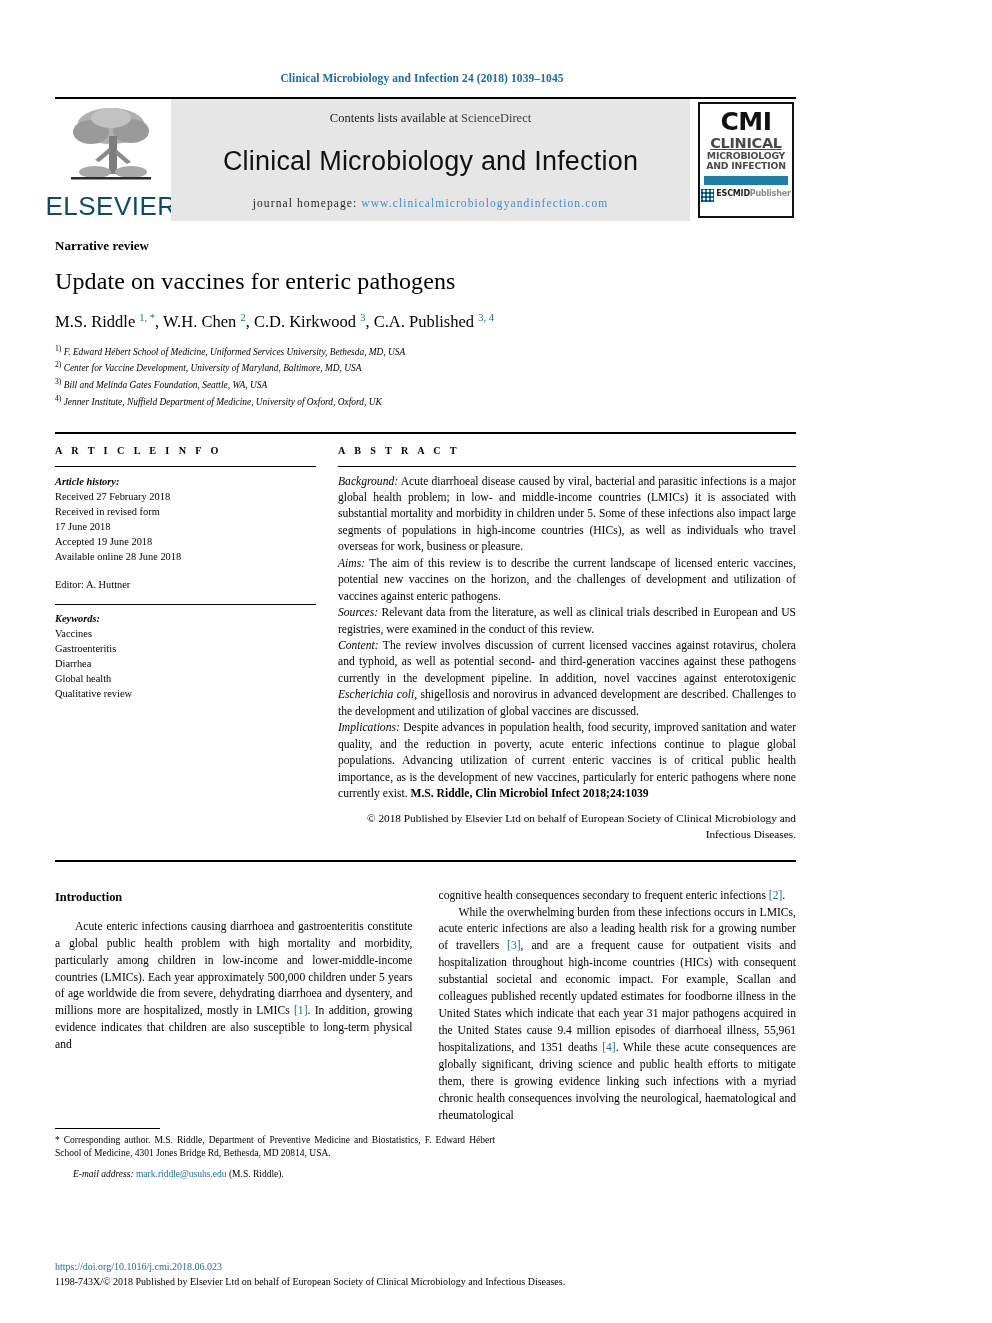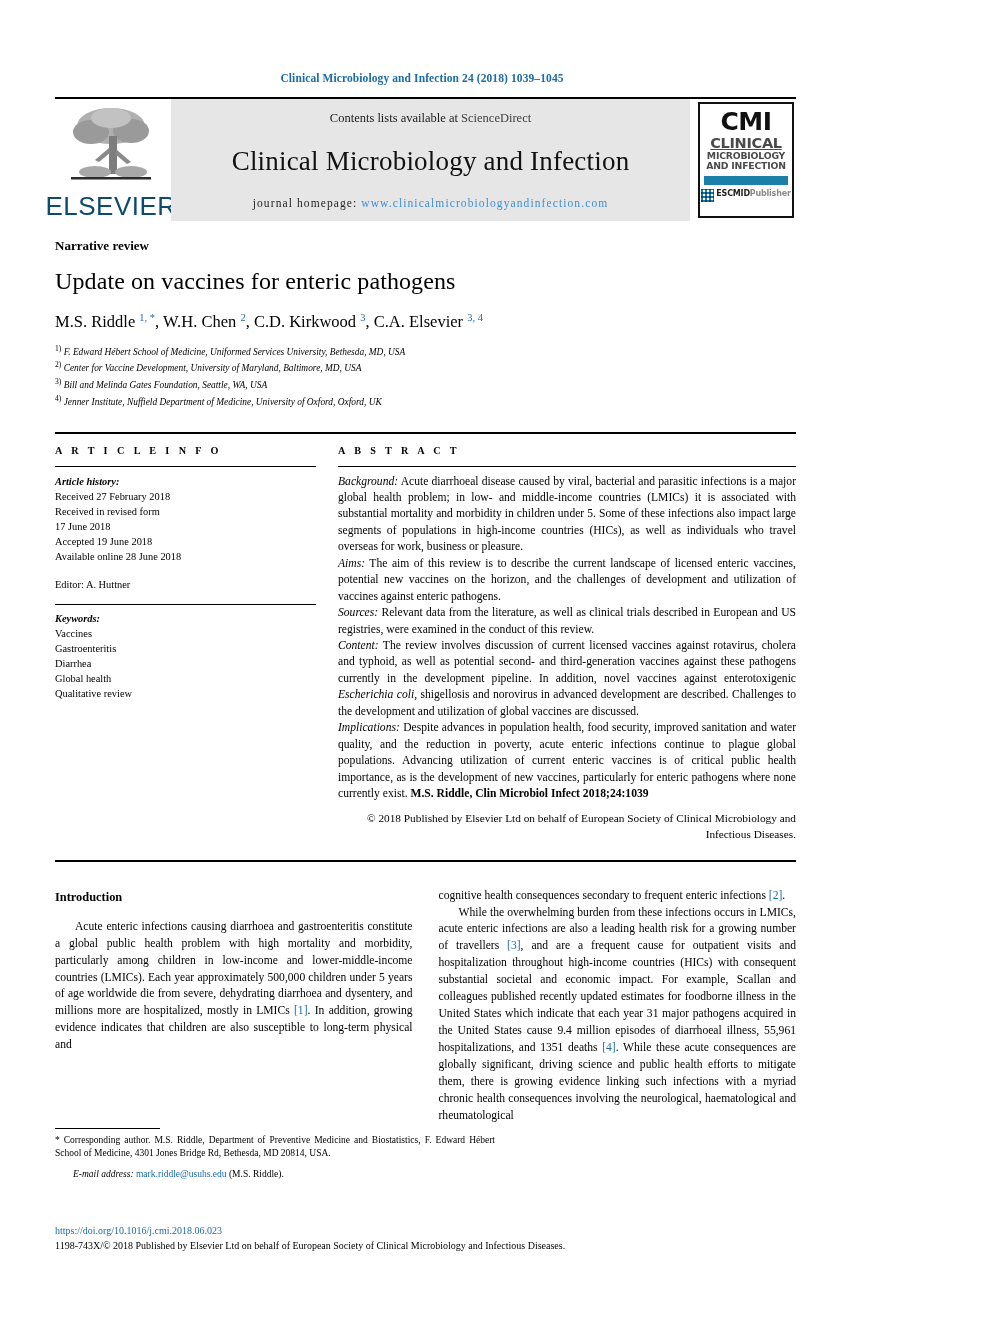--- a/index.html
+++ b/index.html
@@ -64,21 +64,21 @@
     align-items: center;
     padding: 12px 10px 12px 10px;
     margin-left: 4px;
   }
   .contents-line { font-size: 12.5px; color: #1a1a1a; }
   .contents-line .sd { color: #404040; }
   .journal-name {
     font-size: 27px;
     letter-spacing: .2px;
     color: #111;
-    font-family: Liberation Serif, serif;
+    font-family: Liberation Sans, sans-serif;
   }
   .homepage-line {
     font-size: 11.5px;
     letter-spacing: 1.1px;
     color: #222;
   }
   .homepage-line .url { color: #3f8fd2; }
   .cmi-cell {
     flex: 0 0 100px;
     width: 100px;
@@ -211,21 +211,21 @@
   .link { color: #1b6ba8; }
 
   .pagefoot {
     position: absolute;
     left: 55px;
     top: 1223px;
     width: 890px;
     font-size: 10px;
     line-height: 1.5;
   }
-  .pagefoot .doi { color: #1b6ba8; display: block; }
+  .pagefoot .doi { color: #1b6ba8; display: block; margin-top: 36px; }
 </style>
 </head>
 <body>
 
 <div class="page">
 
   <div class="runhead">Clinical Microbiology and Infection 24 (2018) 1039–1045</div>
 
   <div class="masthead">
 
@@ -274,21 +274,21 @@
     </div>
   </div>
 
   <div class="titleblock">
     <div class="kicker">Narrative review</div>
     <h1 class="paper-title">Update on vaccines for enteric pathogens</h1>
     <div class="authors">
       <span><span>M.S. Riddle</span> <sup>1, *</sup></span>,
       <span><span>W.H. Chen</span> <sup>2</sup></span>,
       <span><span>C.D. Kirkwood</span> <sup>3</sup></span>,
-      <span><span>C.A. Elsevier</span> <sup>3, 4</sup></span>
+      <span><span>C.A. Published</span> <sup>3, 4</sup></span>
     </div>
     <div class="affils">
       <div class="affil"><sup>1)</sup> <span>F. Edward Hébert School of Medicine, Uniformed Services University, Bethesda, MD, USA</span></div>
       <div class="affil"><sup>2)</sup> <span>Center for Vaccine Development, University of Maryland, Baltimore, MD, USA</span></div>
       <div class="affil"><sup>3)</sup> <span>Bill and Melinda Gates Foundation, Seattle, WA, USA</span></div>
       <div class="affil"><sup>4)</sup> <span>Jenner Institute, Nuffield Department of Medicine, University of Oxford, Oxford, UK</span></div>
     </div>
   </div>
 
   <div class="infoabs">

